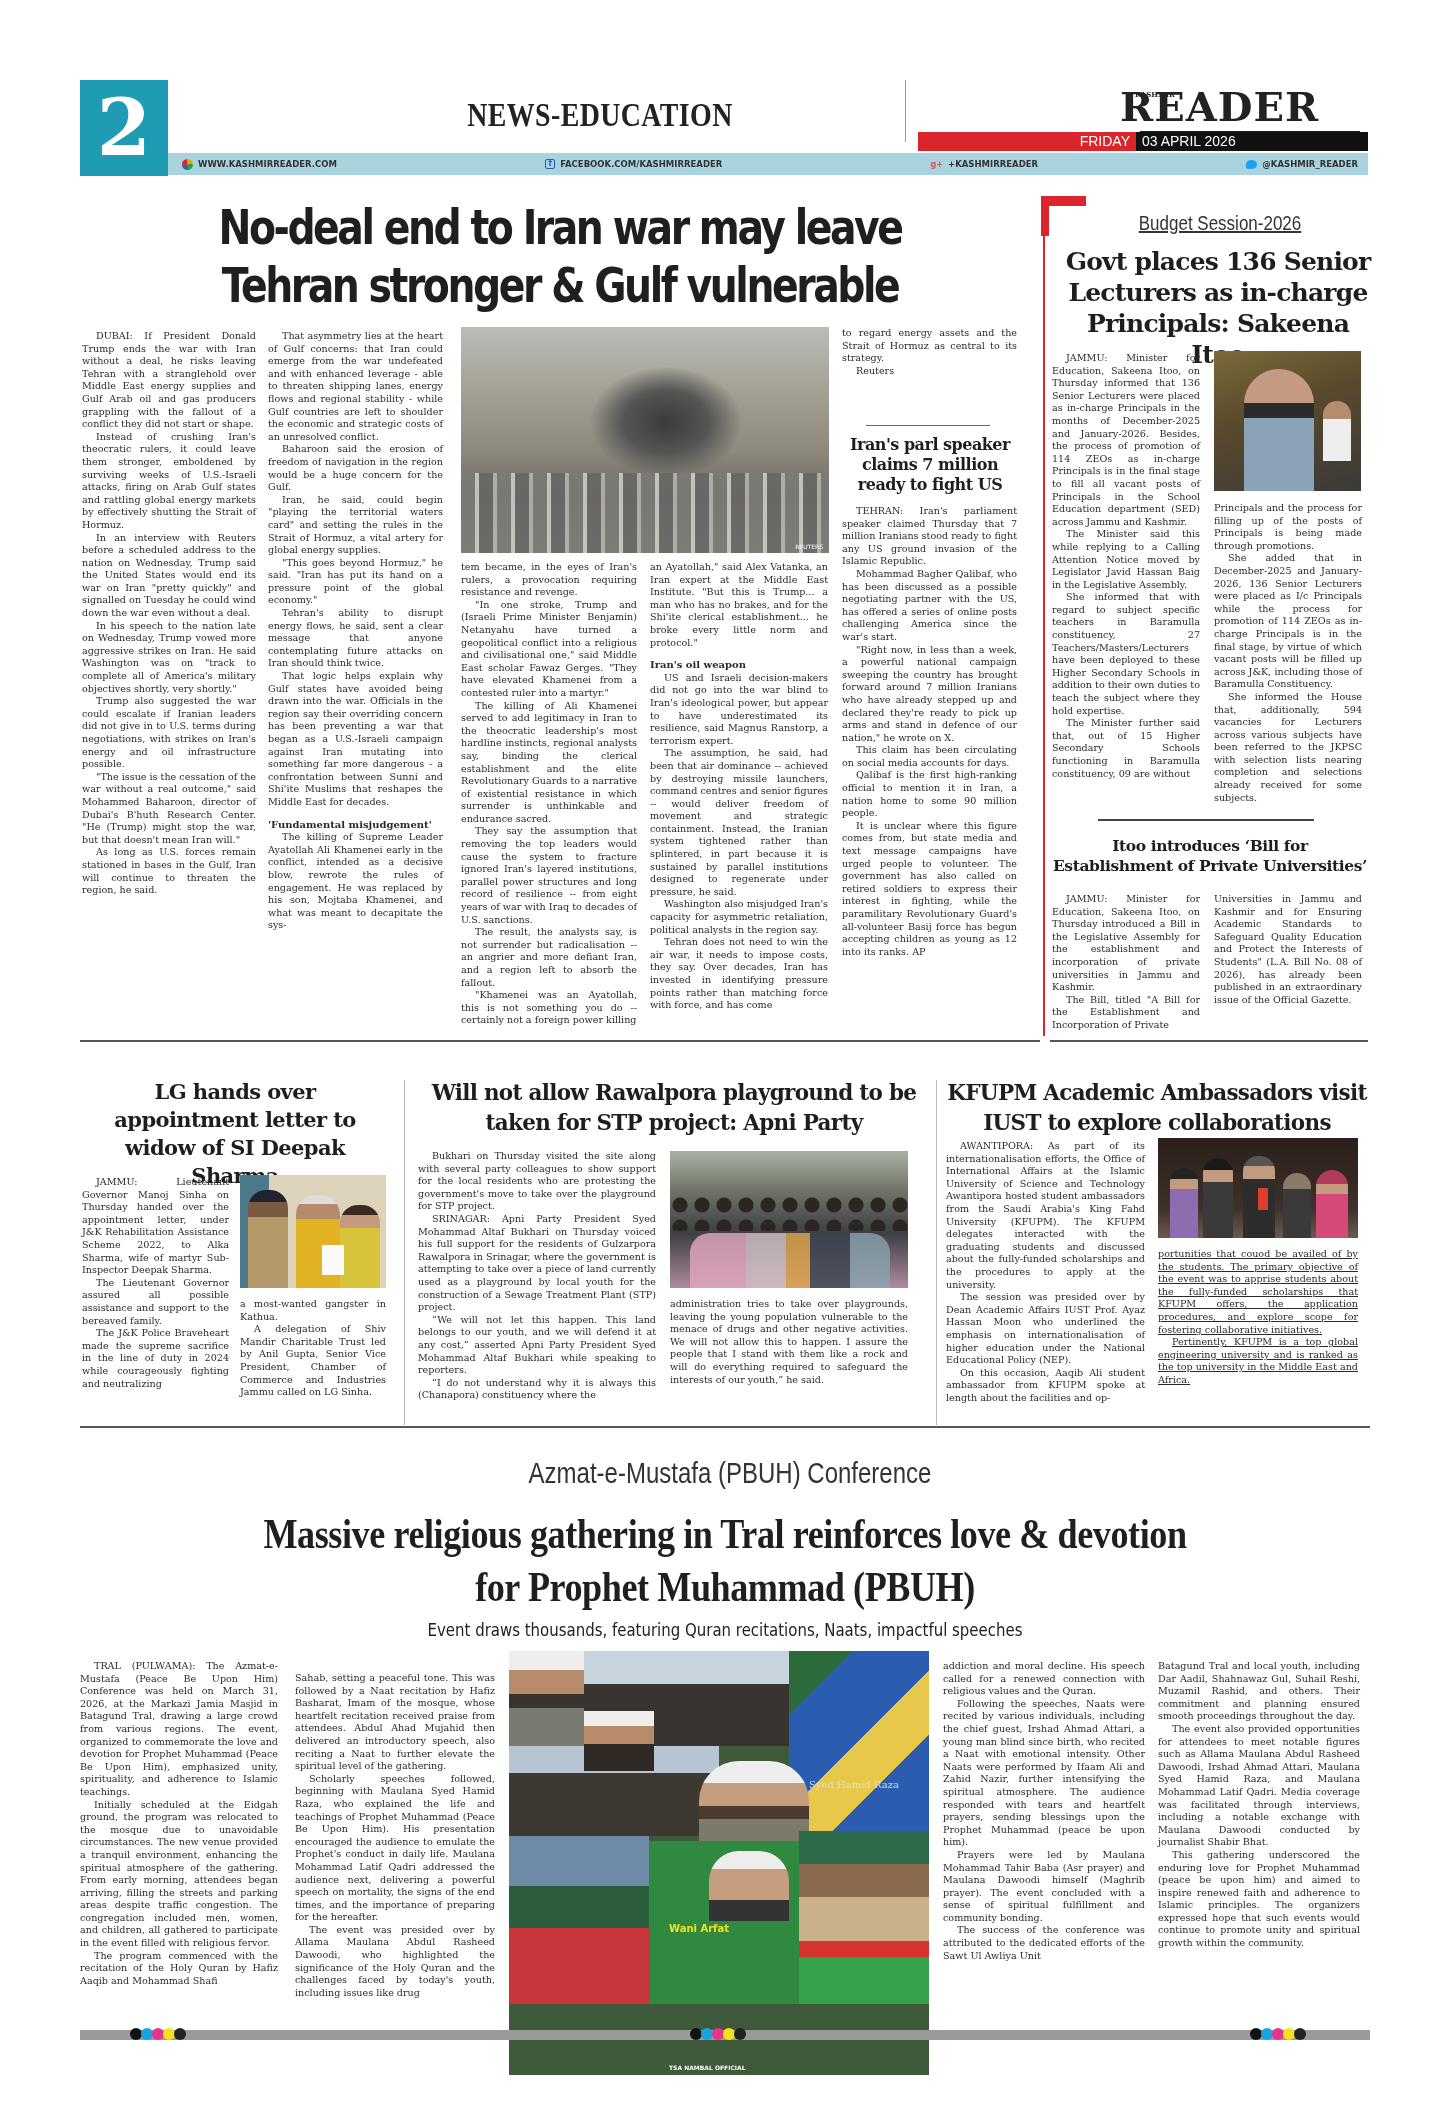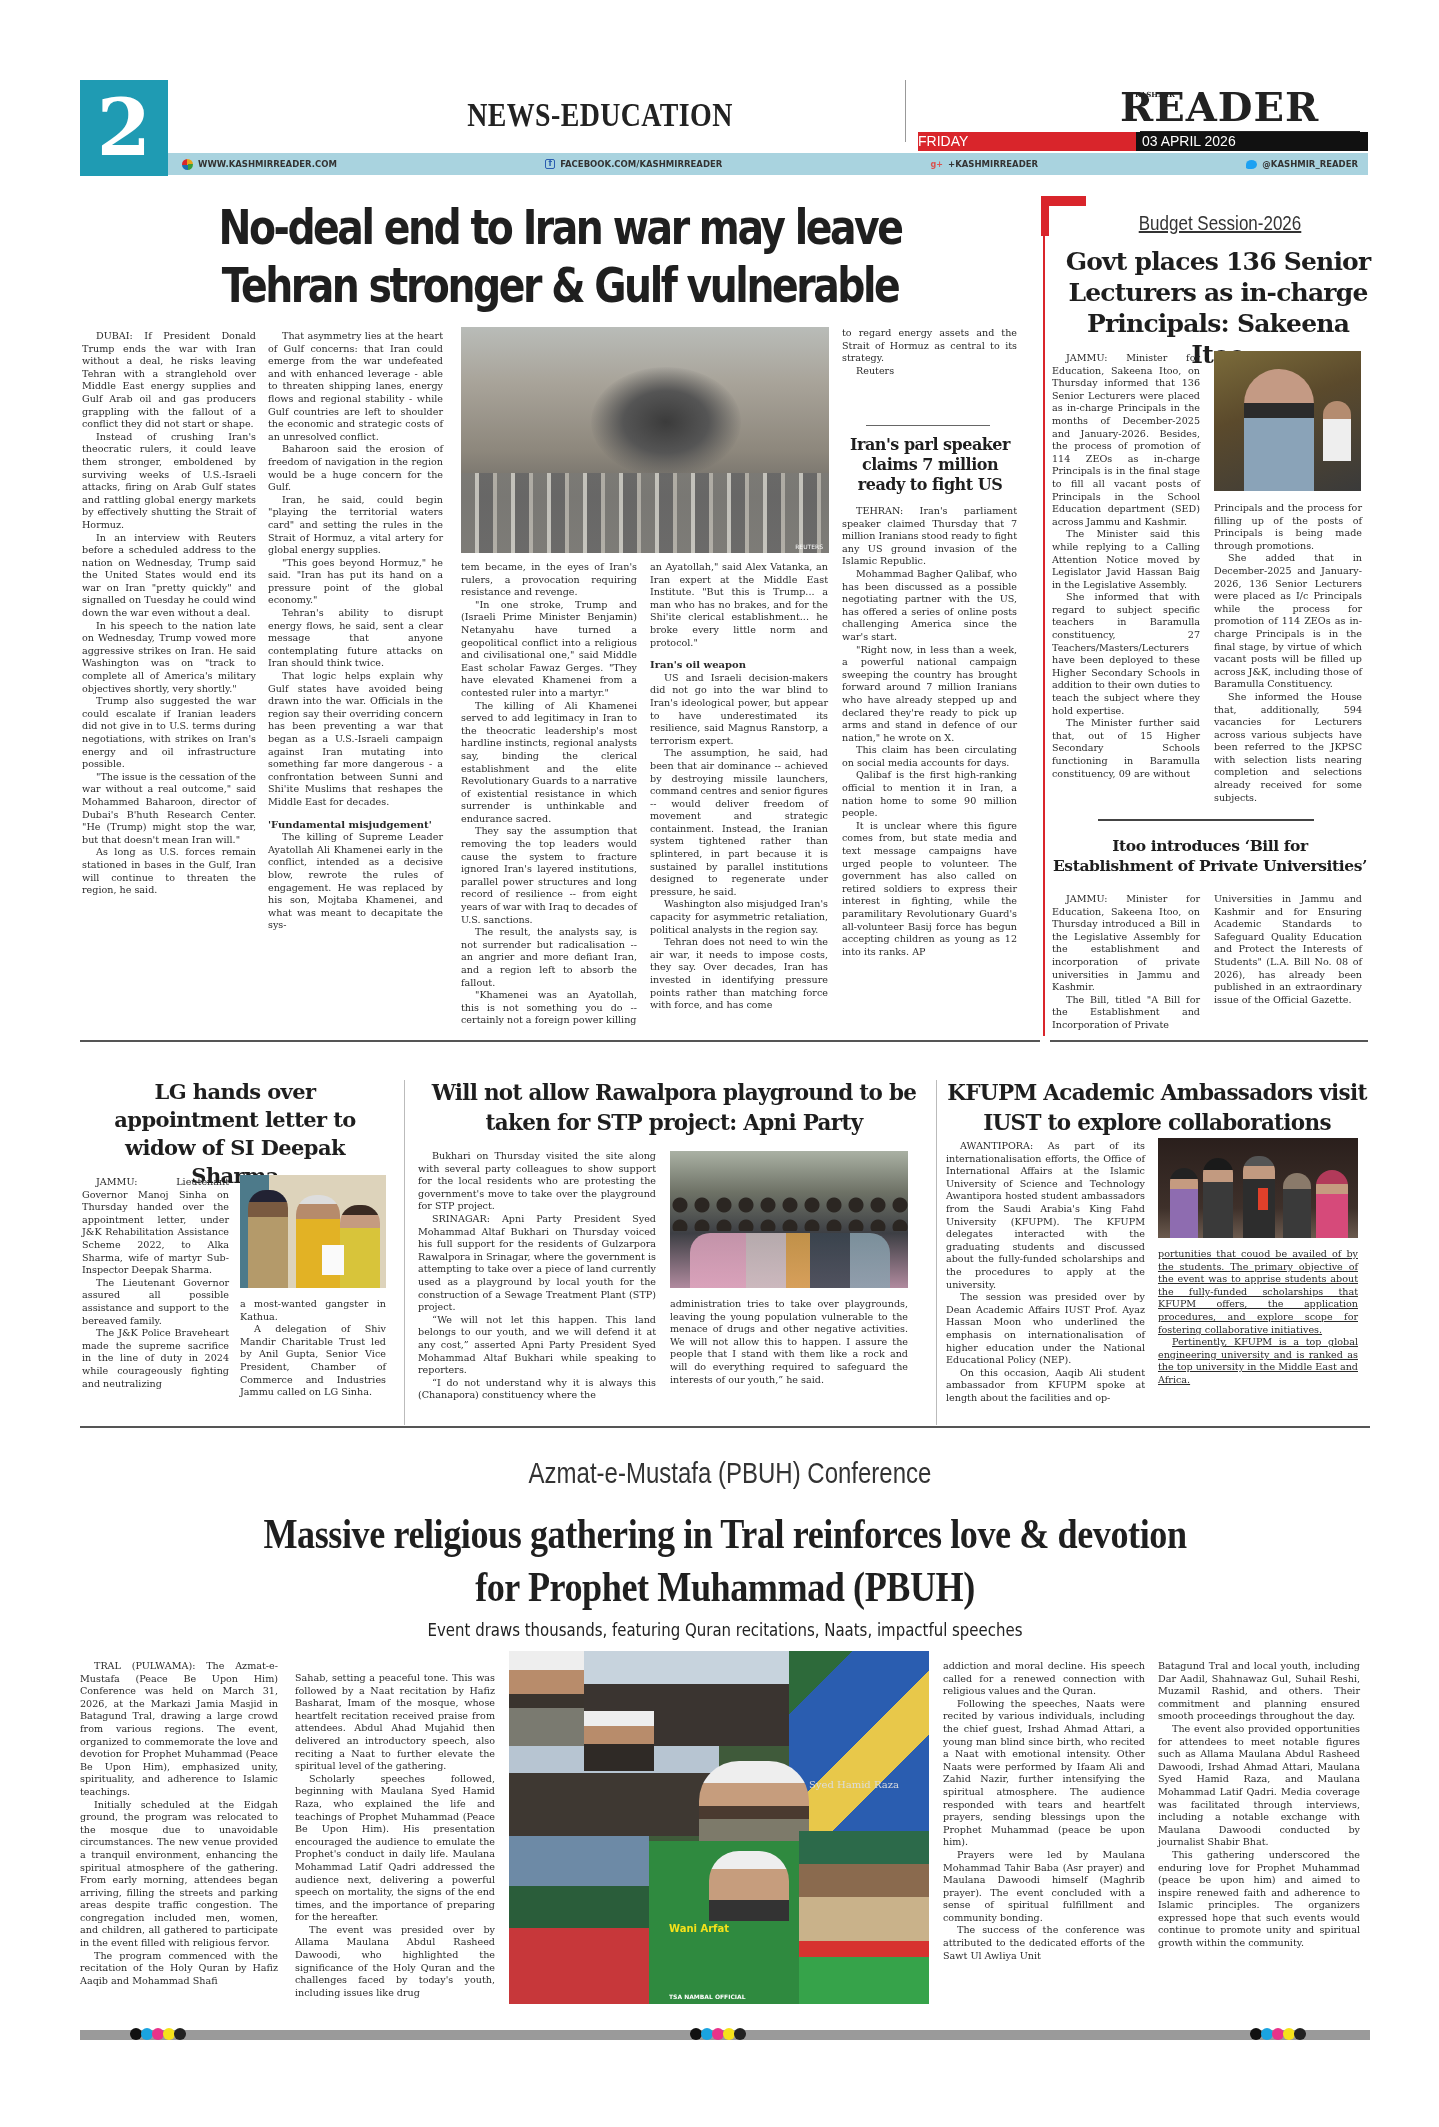--- a/index.html
+++ b/index.html
@@ -18,21 +18,21 @@
   .page-num { left: 80px; top: 80px; width: 88px; height: 96px; background: #1f9bb3; color: #fff; font-family: "DejaVu Serif", serif; font-weight: bold; font-size: 78px; line-height: 96px; text-align: center; }
   .social-bar { left: 168px; top: 153px; width: 1200px; height: 22px; background: #a9d3df; display: flex; justify-content: space-between; align-items: center; padding: 0 10px 0 14px; font-family: "DejaVu Sans", sans-serif; font-size: 8.5px; font-weight: bold; color: #333; }
   .social-item { display: flex; align-items: center; gap: 5px; }
   .sec-title { left: 300px; top: 96px; width: 600px; text-align: center; font-family: "Liberation Serif", serif; font-weight: bold; font-size: 34px; color: #222; transform: scaleX(0.82); letter-spacing: 0.5px; }
   .vsep { left: 905px; top: 80px; width: 1px; height: 62px; background: #999; }
   .logo { left: 1080px; top: 82px; width: 280px; height: 50px; }
   .logo-small { position: absolute; left: 18px; top: 4px; font-family: "DejaVu Serif", serif; font-size: 7px; font-weight: bold; color: #222; }
   .logo-big { position: absolute; left: 18px; top: 0; font-family: "DejaVu Serif", serif; font-weight: bold; font-size: 40px; line-height: 50px; color: #222; letter-spacing: 1px; }
   .logo-line { position: absolute; left: 60px; right: 0; bottom: 0; height: 1px; background: #222; }
   .date-bar { left: 918px; top: 132px; width: 450px; height: 19px; display: flex; }
-  .date-red { width: 218px; background: #d9252b; color: #fff; font-family: "Liberation Sans", sans-serif; font-size: 14px; padding-right: 6px; line-height: 19px; }
+  .date-red { width: 218px; background: #d9252b; color: #fff; font-family: "Liberation Sans", sans-serif; font-size: 14px; text-align: right; padding-right: 6px; line-height: 19px; }
   .date-black { flex: 1; background: #111; color: #fff; font-family: "Liberation Sans", sans-serif; font-size: 14px; padding-left: 6px; line-height: 19px; }
   
   .red-bracket-h { left: 1041px; top: 196px; width: 45px; height: 10px; background: #d9252b; }
   .red-bracket-v { left: 1041px; top: 196px; width: 8px; height: 40px; background: #d9252b; }
   .red-line-v { left: 1043px; top: 236px; width: 2px; height: 800px; background: #d9252b; }
   .col-sep { width: 1px; background: #bbb; }
   
   .reg-bar { left: 80px; top: 2030px; width: 1290px; height: 10px; background: #9a9a9a; }
   .reg-dots { position: absolute; top: -2px; display: flex; gap: 0; }
   .reg-dots span { width: 12px; height: 12px; border-radius: 50%; display: inline-block; margin-right: -1px; }
@@ -231,21 +231,21 @@
   <p>TRAL (PULWAMA): The Azmat-e-Mustafa (Peace Be Upon Him) Conference was held on March 31, 2026, at the Markazi Jamia Masjid in Batagund Tral, drawing a large crowd from various regions. The event, organized to commemorate the love and devotion for Prophet Muhammad (Peace Be Upon Him), emphasized unity, spirituality, and adherence to Islamic teachings.</p>
   <p>Initially scheduled at the Eidgah ground, the program was relocated to the mosque due to unavoidable circumstances. The new venue provided a tranquil environment, enhancing the spiritual atmosphere of the gathering. From early morning, attendees began arriving, filling the streets and parking areas despite traffic congestion. The congregation included men, women, and children, all gathered to participate in the event filled with religious fervor.</p>
   <p>The program commenced with the recitation of the Holy Quran by Hafiz Aaqib and Mohammad Shafi</p>
 </div>
 <div class="abs body-text" style="left:295px;top:1660px;width:200px;margin-top:12px;">
   <p style="text-indent:0">Sahab, setting a peaceful tone. This was followed by a Naat recitation by Hafiz Basharat, Imam of the mosque, whose heartfelt recitation received praise from attendees. Abdul Ahad Mujahid then delivered an introductory speech, also reciting a Naat to further elevate the spiritual level of the gathering.</p>
   <p>Scholarly speeches followed, beginning with Maulana Syed Hamid Raza, who explained the life and teachings of Prophet Muhammad (Peace Be Upon Him). His presentation encouraged the audience to emulate the Prophet's conduct in daily life. Maulana Mohammad Latif Qadri addressed the audience next, delivering a powerful speech on mortality, the signs of the end times, and the importance of preparing for the hereafter.</p>
   <p>The event was presided over by Allama Maulana Abdul Rasheed Dawoodi, who highlighted the significance of the Holy Quran and the challenges faced by today's youth, including issues like drug</p>
 </div>
 
-<div class="abs photo" style="left:509px;top:1651px;width:420px;height:353px;background:#3f5a3a;">
+<div class="abs photo" style="left:509px;top:1651px;width:420px;height:424px;background:#3f5a3a;">
   <div style="position:absolute;left:70px;top:0;width:210px;height:95px;background:linear-gradient(180deg,#c7d3dd 0 35%,#3a3430 35%);"></div>
   <div style="position:absolute;left:0;top:95px;width:210px;height:90px;background:linear-gradient(180deg,#b7c5d2 0 30%,#3e3832 30%);"></div>
   <div style="position:absolute;left:0;top:0;width:75px;height:95px;background:linear-gradient(180deg,#eee 0 20%,#b88c6b 20% 45%,#3a342e 45% 60%,#7a7a70 60%);"></div>
   <div style="position:absolute;left:75px;top:60px;width:70px;height:60px;background:linear-gradient(180deg,#eee 0 25%,#b88c6b 25% 55%,#2f2a26 55%);"></div>
   <div style="position:absolute;left:280px;top:0;width:140px;height:180px;background:linear-gradient(135deg,#2d6a3a 0 20%,#2a5db0 20% 50%,#e8c84a 50% 70%,#2a5db0 70%);"></div>
   <div style="position:absolute;left:190px;top:110px;width:110px;height:90px;background:linear-gradient(180deg,#eee 0 25%,#c69d7d 25% 50%,#4a3a30 50% 65%,#7d7a6a 65%);border-radius:40px 40px 0 0;"></div>
   <div style="position:absolute;left:130px;top:190px;width:190px;height:163px;background:#2f8a3f;"></div>
   <div style="position:absolute;left:0;top:185px;width:140px;height:168px;background:linear-gradient(180deg,#6d8aa6 0 30%,#2a5d3a 30% 55%,#c7373a 55%);"></div>
   <div style="position:absolute;left:200px;top:200px;width:80px;height:70px;background:linear-gradient(180deg,#eee 0 25%,#c69d7d 25% 70%,#333 70%);border-radius:30px 30px 0 0;"></div>
   <div style="position:absolute;left:290px;top:180px;width:130px;height:110px;background:linear-gradient(180deg,#2c6a4a 0 30%,#8a6a4e 30% 60%,#c9b28a 60%);"></div>

